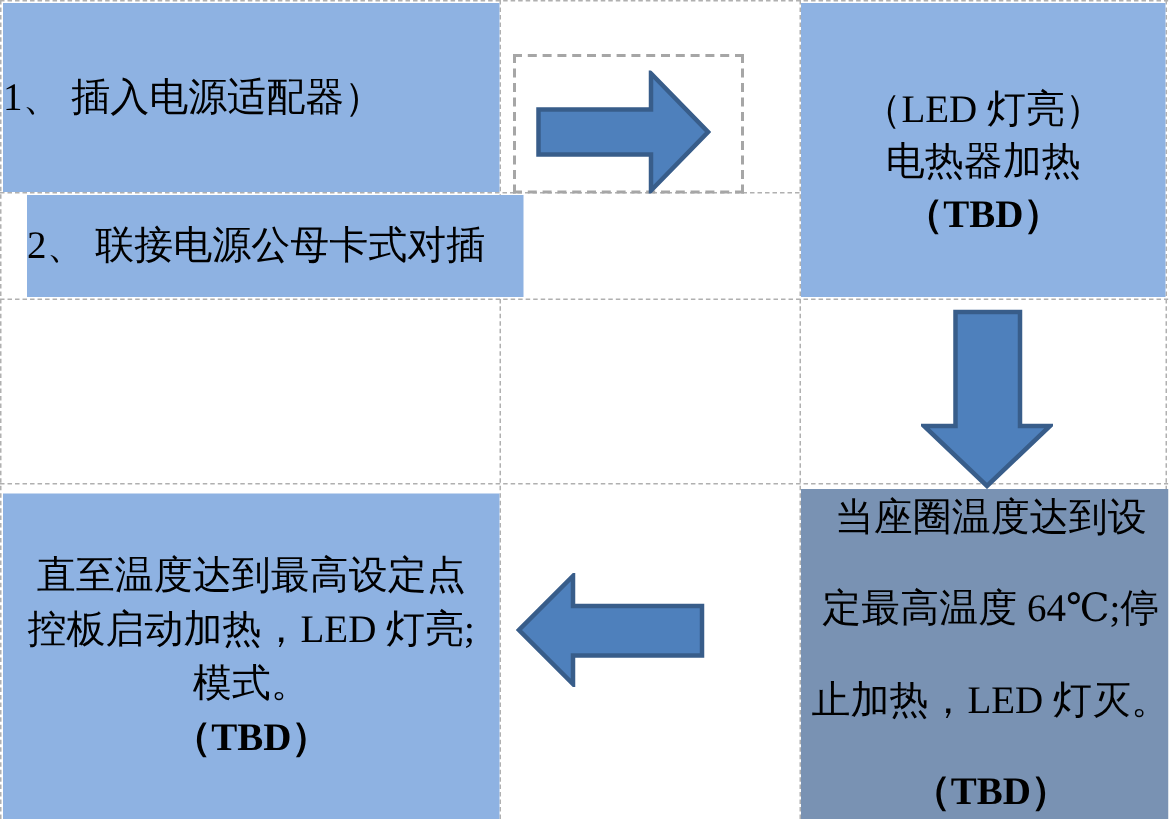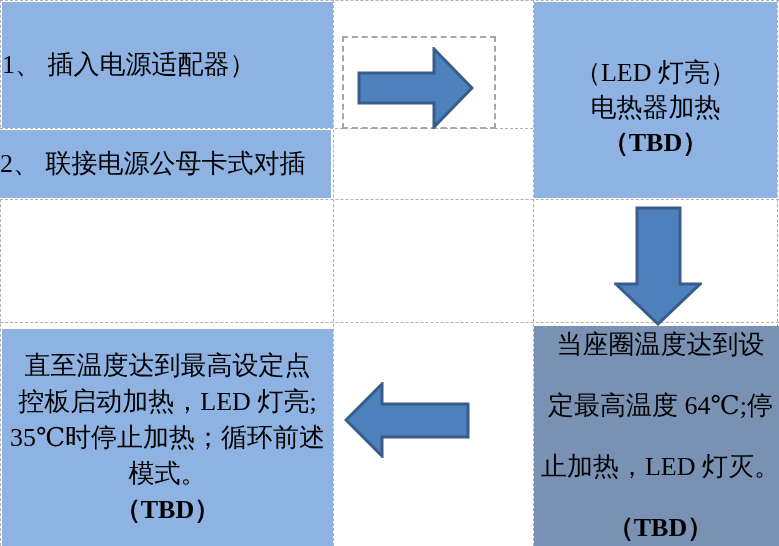--- a/index.html
+++ b/index.html
@@ -13,21 +13,21 @@
   .ln{font-size:26px;line-height:36px;text-align:center;white-space:nowrap;}
   .ln.left{text-align:left;}
   .tbd{font-weight:bold;}
   .gridline{position:absolute;pointer-events:none;}
   .gl-h{border-top:1px dashed #b0b0b0;height:0;}
   .gl-v{border-left:1px dashed #b0b0b0;width:0;}
   .sel-rect{position:absolute;border:2px dashed #a6a6a6;background:transparent;}
   .shape{position:absolute;}
   #cell-step1{left:2px;top:2px;width:331px;height:126px;}
   #cell-step1 .ln{line-height:34px;}
-  #cell-step2{left:0;top:130px;width:331px;height:68px;}
+  #cell-step2{left:18px;top:130px;width:331px;height:68px;}
   #cell-step2 .ln{line-height:34px;}
   #cell-heater{left:534px;top:2px;width:243px;height:196px;padding-top:14px;box-sizing:border-box;}
   #cell-heater .ln{line-height:35px;}
   #cell-stop{left:534px;top:326px;width:253px;height:220px;justify-content:space-between;}
   #cell-stop .ln{line-height:37px;}
   #cell-cycle{left:2px;top:329px;width:331px;height:217px;}
   #cell-cycle .ln{line-height:36px;}
 </style>
 </head>
 <body>
@@ -74,18 +74,17 @@
     <div class="ln tbd">（TBD）</div>
   </div>
 
   <svg class="shape" style="left:344px;top:382px;" width="126" height="76" viewBox="0 0 126 76">
     <polygon points="124,22 38,22 38,2 2,38 38,74 38,55 124,55" fill="#4E80BC" stroke="#385D8A" stroke-width="3" stroke-linejoin="miter"></polygon>
   </svg>
 
   <div class="cell light" id="cell-cycle">
     <div class="ln">直至温度达到最高设定点</div>
     <div class="ln">控板启动加热，LED 灯亮;</div>
-    <div class="ln">35℃时停止加热；循环前述</div>
     <div class="ln">模式。</div>
     <div class="ln tbd">（TBD）</div>
   </div>
 
 </div>
 
 </body></html>

